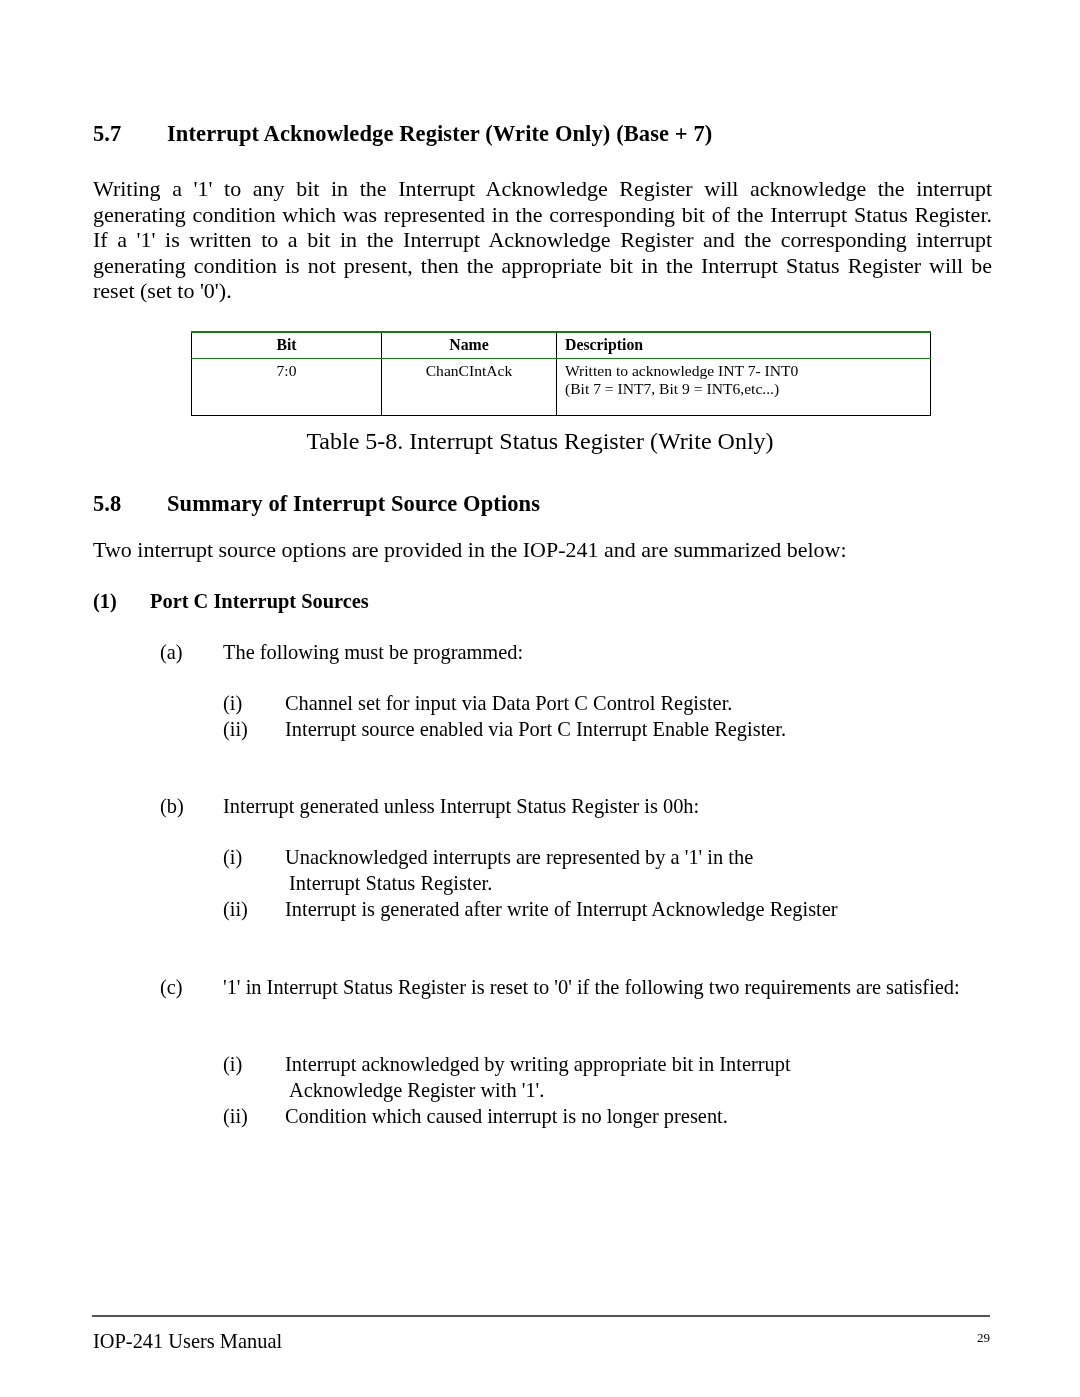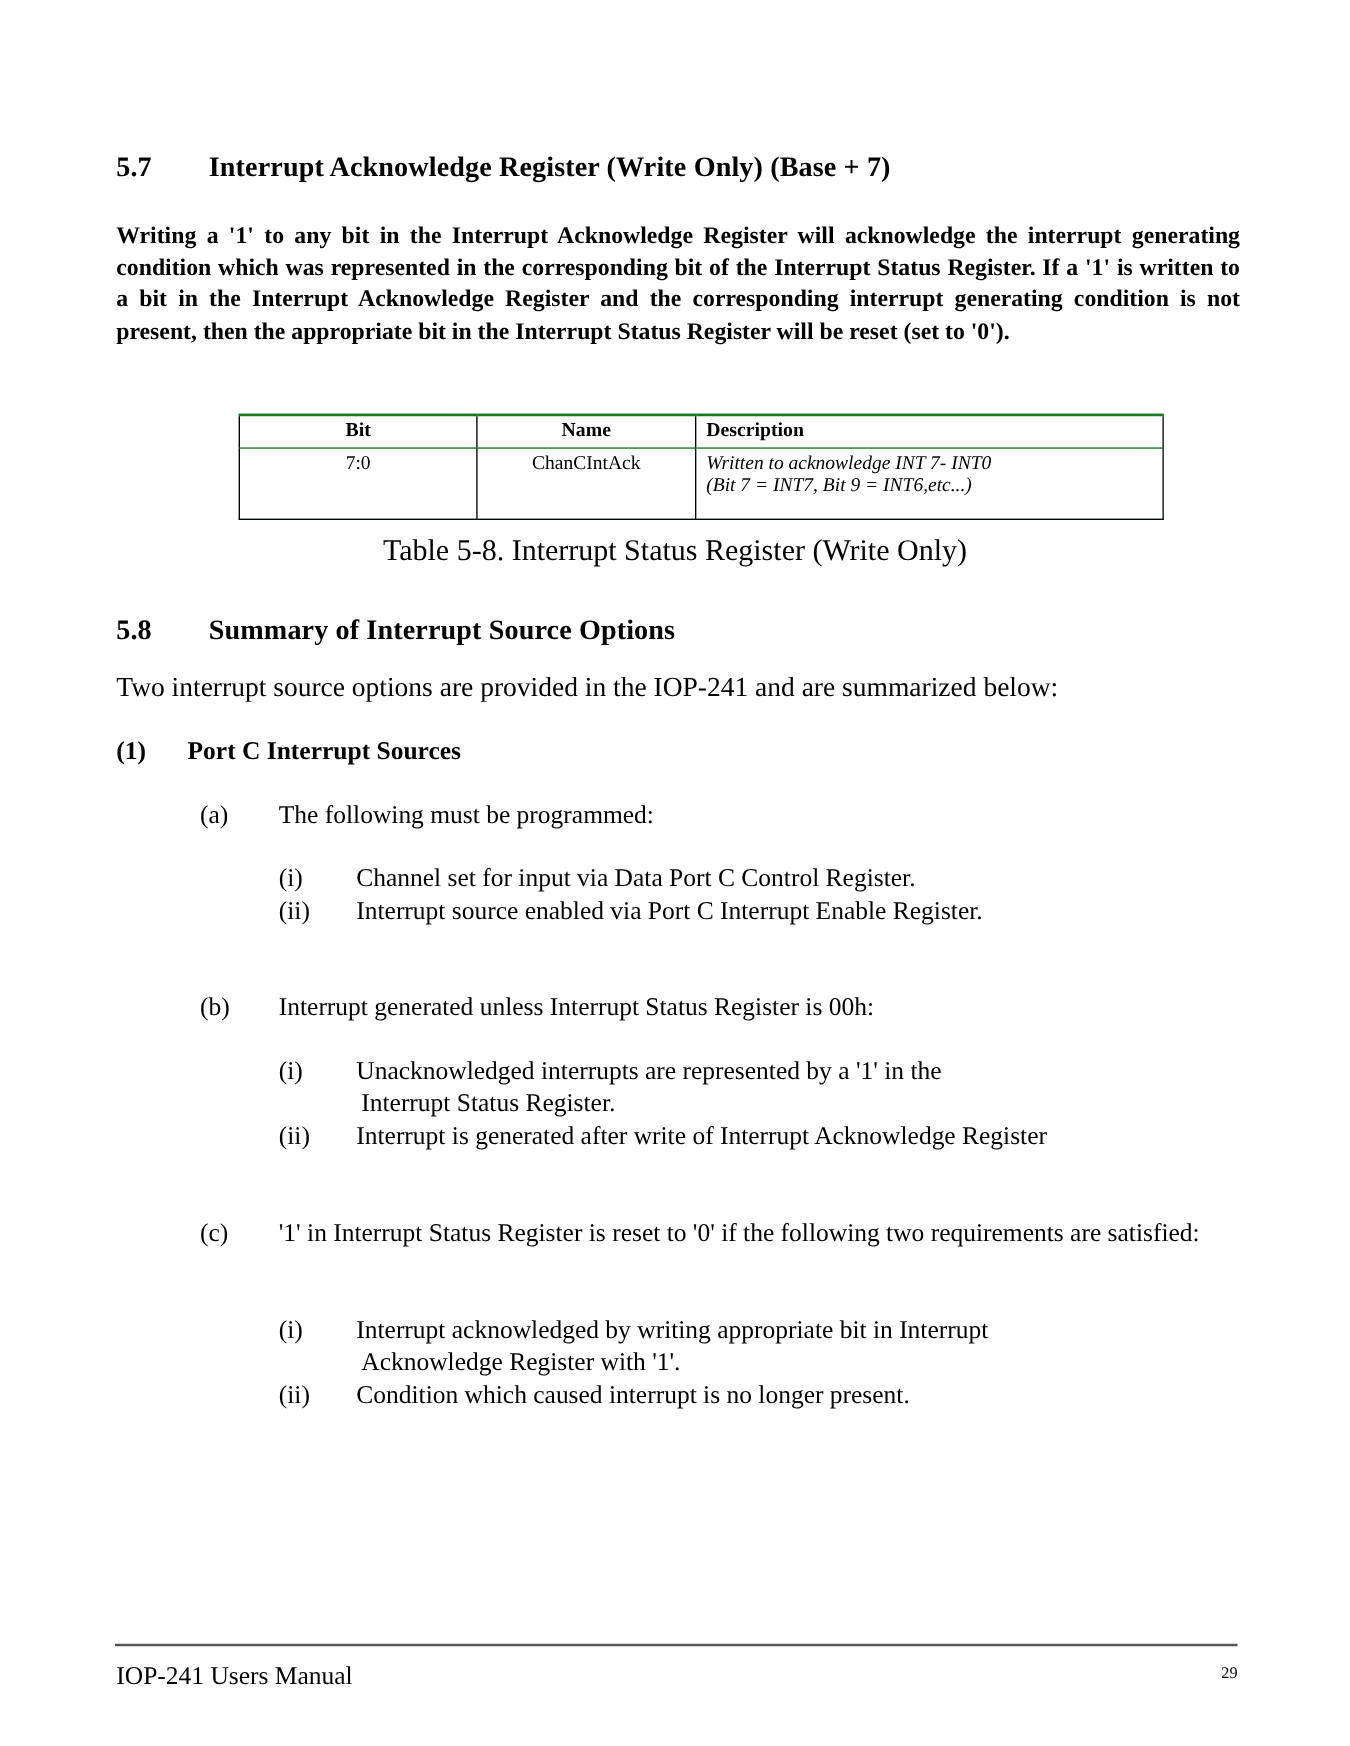--- a/index.html
+++ b/index.html
@@ -37,25 +37,24 @@
   .section-heading .num {
     display: inline-block;
     width: 74px;
   }
 
   
   .para {
     position: absolute;
     left: 93px;
     width: 899px;
-    font-size: 19px;
+    font-size: 22px;
     line-height: 25.6px;
     text-align: justify;
     text-justify: inter-word;
-    font-weight: bold;
   }
   .para-plain {
     position: absolute;
     left: 93px;
     width: 920px;
     font-size: 22px;
     line-height: 25.6px;
     text-align: left;
     white-space: nowrap;
   }
@@ -72,21 +71,21 @@
     left: 9px;
     top: 9px;
     width: 698px;
     height: 72px;
     background: #000000;
   }
   table.reg {
     position: relative;
     border-collapse: collapse;
     width: 698px;
-    background: #0f766e;
+    background: #0ea5e9;
     table-layout: fixed;
   }
   table.reg td, table.reg th {
     border-left: 1.5px solid #000000;
     border-right: 1.5px solid #000000;
     padding: 1px 6px;
     font-size: 15.6px;
     line-height: 18.6px;
     vertical-align: top;
     background: #ffffff;
@@ -102,21 +101,21 @@
   table.reg tbody td {
     border-bottom: 1.5px solid #000000;
     padding-top: 3px;
     padding-bottom: 16px;
   }
   .col-bit   { width: 177px; text-align: center; }
   .col-name  { width: 162px; text-align: center; }
   .col-desc  { width: 359px; text-align: left; }
   table.reg thead th.col-desc { text-align: left; padding-left: 8px; }
   table.reg tbody td.col-desc { text-align: left; padding-left: 8px; }
-  .desc-line { display: block; white-space: nowrap; font-style: italic; }
+  .desc-line { display: block; white-space: nowrap; }
 
   .table-caption {
     position: absolute;
     left: 0;
     top: 428px;
     width: 1080px;
     text-align: center;
     font-size: 24px;
   }
 

